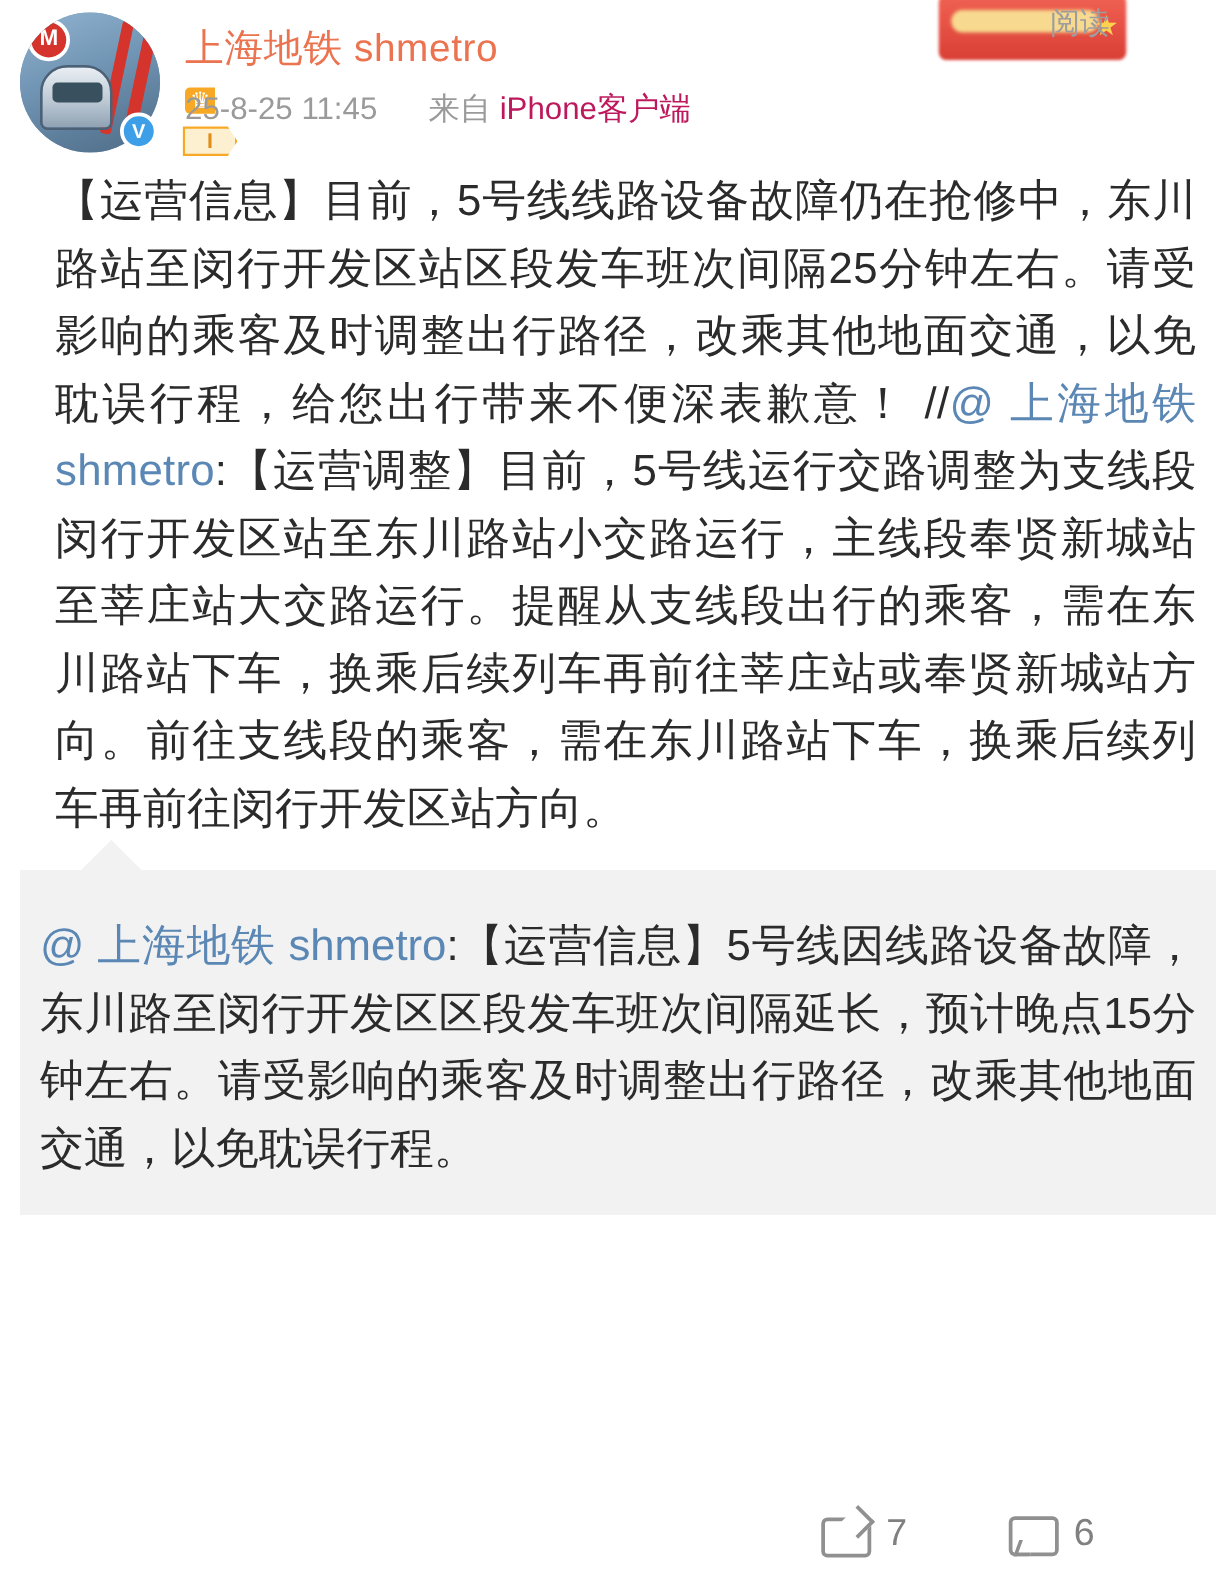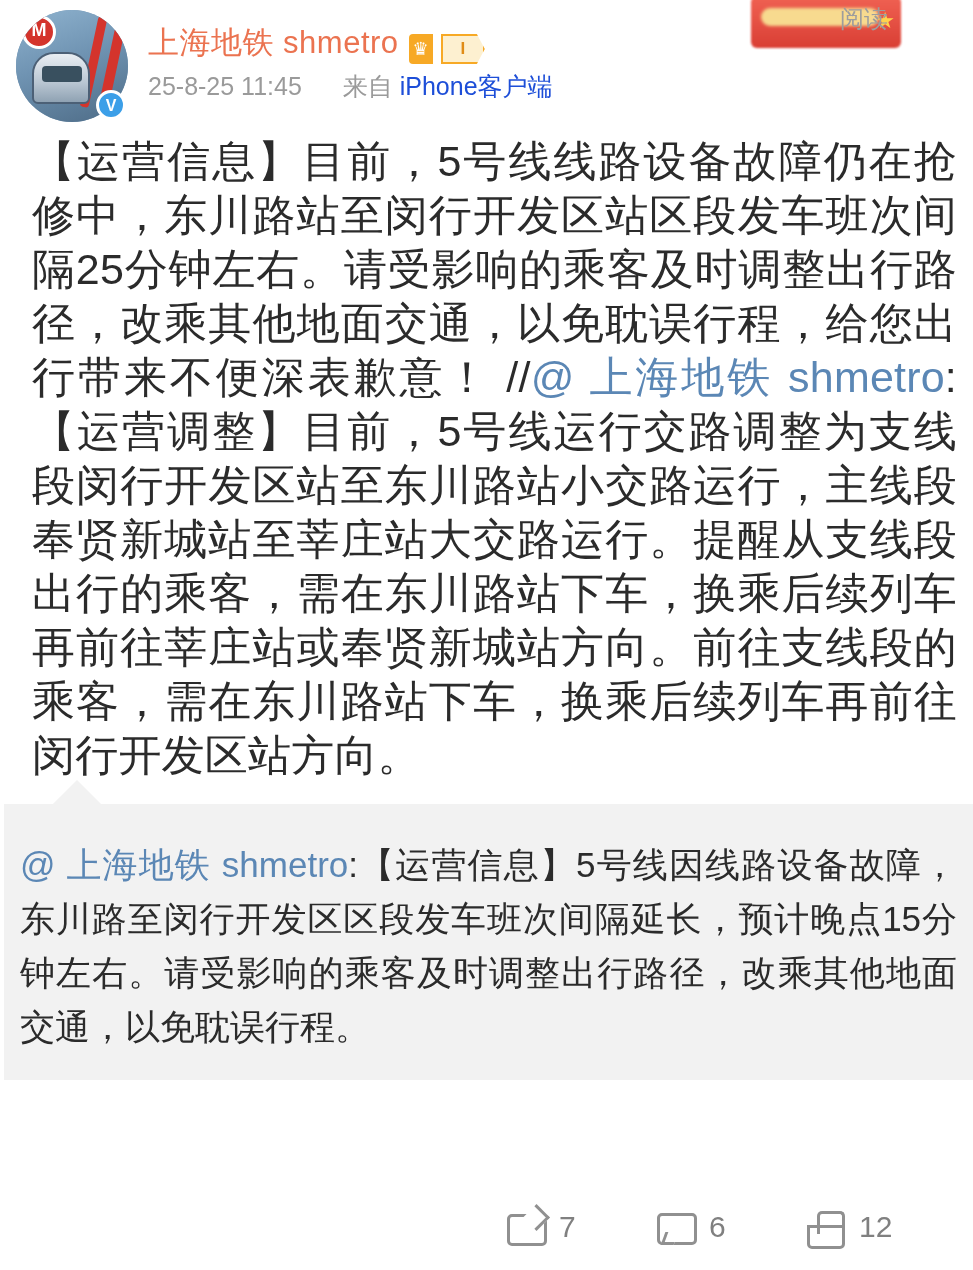--- a/index.html
+++ b/index.html
@@ -106,23 +106,24 @@
     font-weight: bold;
   }
   .verified.blue { background: #3c9fe8; }
 
   .meta {
     margin-left: 132px;
     padding-top: 8px;
   }
   .name-row {
     display: flex;
-    align-items: flex-end;
+    align-items: flex-start;
     gap: 10px;
     height: 46px;
+    flex-direction: column;
   }
   .username {
     font-size: 31px;
     color: #eb7350;
     letter-spacing: 0.5px;
     white-space: nowrap;
   }
   .badge-crown {
     display: inline-flex;
     align-items: center;
@@ -148,21 +149,21 @@
     font-weight: bold;
     clip-path: polygon(0 0, 82% 0, 100% 50%, 82% 100%, 0 100%);
   }
   .time-row {
     margin-top: 6px;
     font-size: 25px;
     color: #9a9a9a;
     white-space: nowrap;
   }
   .time-row .src { color: #9a9a9a; margin-left: 34px; }
-  .time-row .client { color: #1d4ed8; }
+  .time-row .client { color: #be185d; }
 
   .readcount {
     position: absolute;
     right: 14px;
     top: 6px;
     width: 190px;
     text-align: center;
   }
   .readcount .ribbon {
     position: absolute;
@@ -203,33 +204,34 @@
   }
   .readcount .lbl {
     position: relative;
     font-size: 24px;
     color: #9d9d9d;
     line-height: 26px;
   }
 
   
   .post-body {
-    padding: 6px 16px 0 32px;
-    font-size: 43px;
+    padding: 6px 16px 0 16px;
+    font-size: 35px;
     line-height: 54px;
     color: #2b2b2b;
     text-align: justify;
     letter-spacing: 0.2px;
+    margin-left: 28px;
   }
   .post-body .at-link { color: #5b87b5; }
 
   
   .quote {
     position: relative;
-    margin: 22px 0 0 4px;
+    margin: 22px 0 0 16px;
     background: #f2f2f2;
     padding: 34px 16px 26px 16px;
   }
   .quote .notch {
     position: absolute;
     top: -17px;
     left: 56px;
     width: 34px;
     height: 34px;
     background: #f2f2f2;
@@ -374,19 +376,15 @@
 
   <div class="actions">
     <div class="action">
       <span class="ico ico-repost"></span>
       <span>7</span>
     </div>
     <div class="action">
       <span class="ico ico-comment"></span>
       <span>6</span>
     </div>
-    <div class="action">
-      <span class="ico ico-like"></span>
-      <span>12</span>
-    </div>
   </div>
 
 </div>
 
 </body></html>

